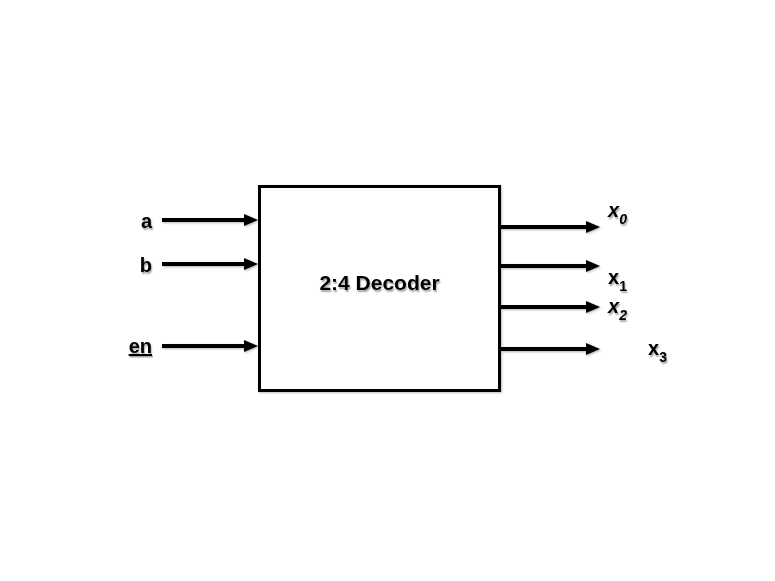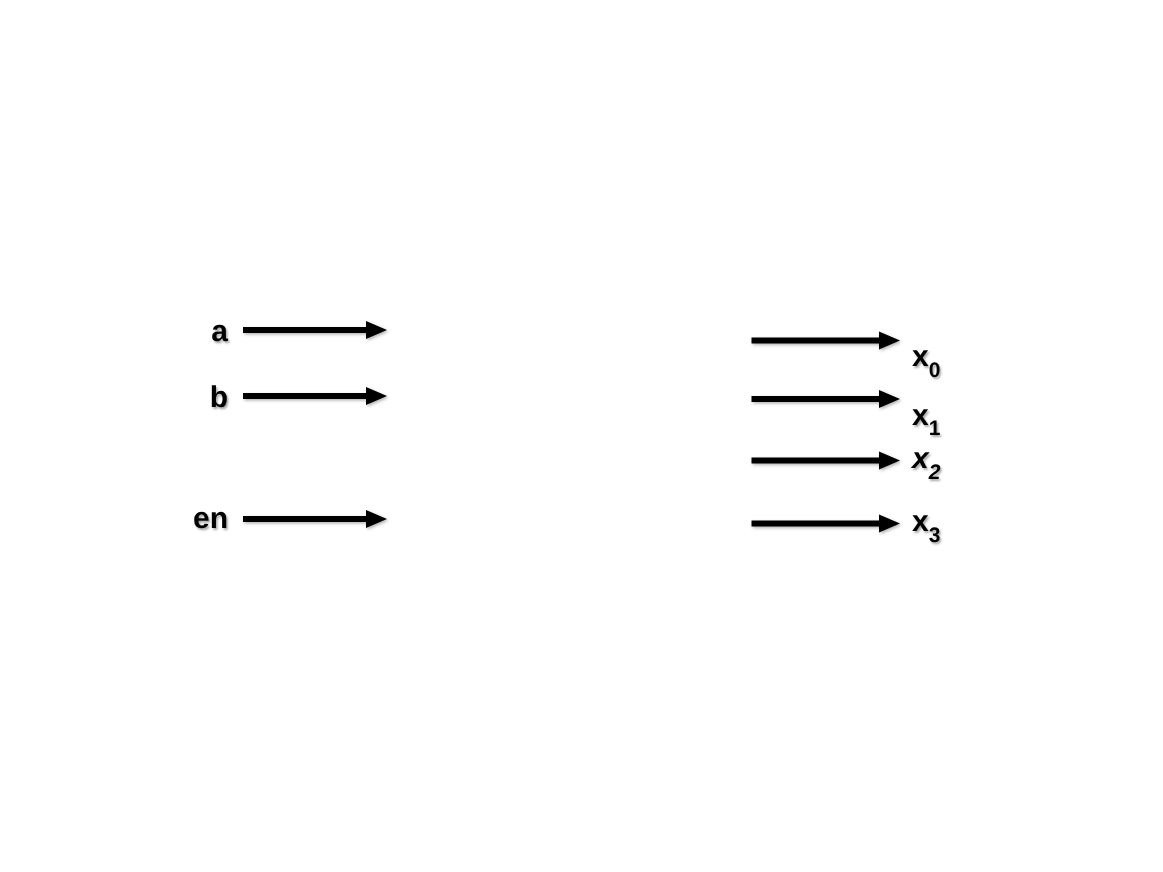--- a/index.html
+++ b/index.html
@@ -79,26 +79,26 @@
     text-shadow: 1px 1.5px 1.5px rgba(0,0,0,0.35);
     white-space: nowrap;
   }
   .in-label {
     left: 90px;
     width: 62px;
     text-align: right;
   }
   .label-a  { top: 207px; }
   .label-b  { top: 251px; }
-  .label-en { top: 332px; }
+  .label-en { top: 332px; text-decoration: underline; }
   .out-label { left: 608px; }
-  .label-x0 { top: 224px; }
+  .label-x0 { top: 196px; font-style: italic; }
   .label-x1 { top: 263px; }
   .label-x2 { top: 292px; font-style: italic; }
-  .label-x3 { top: 334px; }
+  .label-x3 { top: 334px; margin-left: 40px; }
   .out-label sub {
     font-size: 14px;
     line-height: 0;
     position: relative;
     bottom: -2px;
   }
 </style>
 </head>
 <body>
 
@@ -114,20 +114,23 @@
   </div>
   <div class="arrow in-arrow arrow-b">
     <div class="shaft"></div>
     <div class="head"></div>
   </div>
   <div class="arrow in-arrow arrow-en">
     <div class="shaft"></div>
     <div class="head"></div>
   </div>
 
+  <div class="decoder-box">
+    <span class="decoder-title">2:4 Decoder</span>
+  </div>
 
   <div class="arrow out-arrow arrow-x0">
     <div class="shaft"></div>
     <div class="head"></div>
   </div>
   <div class="arrow out-arrow arrow-x1">
     <div class="shaft"></div>
     <div class="head"></div>
   </div>
   <div class="arrow out-arrow arrow-x2">

